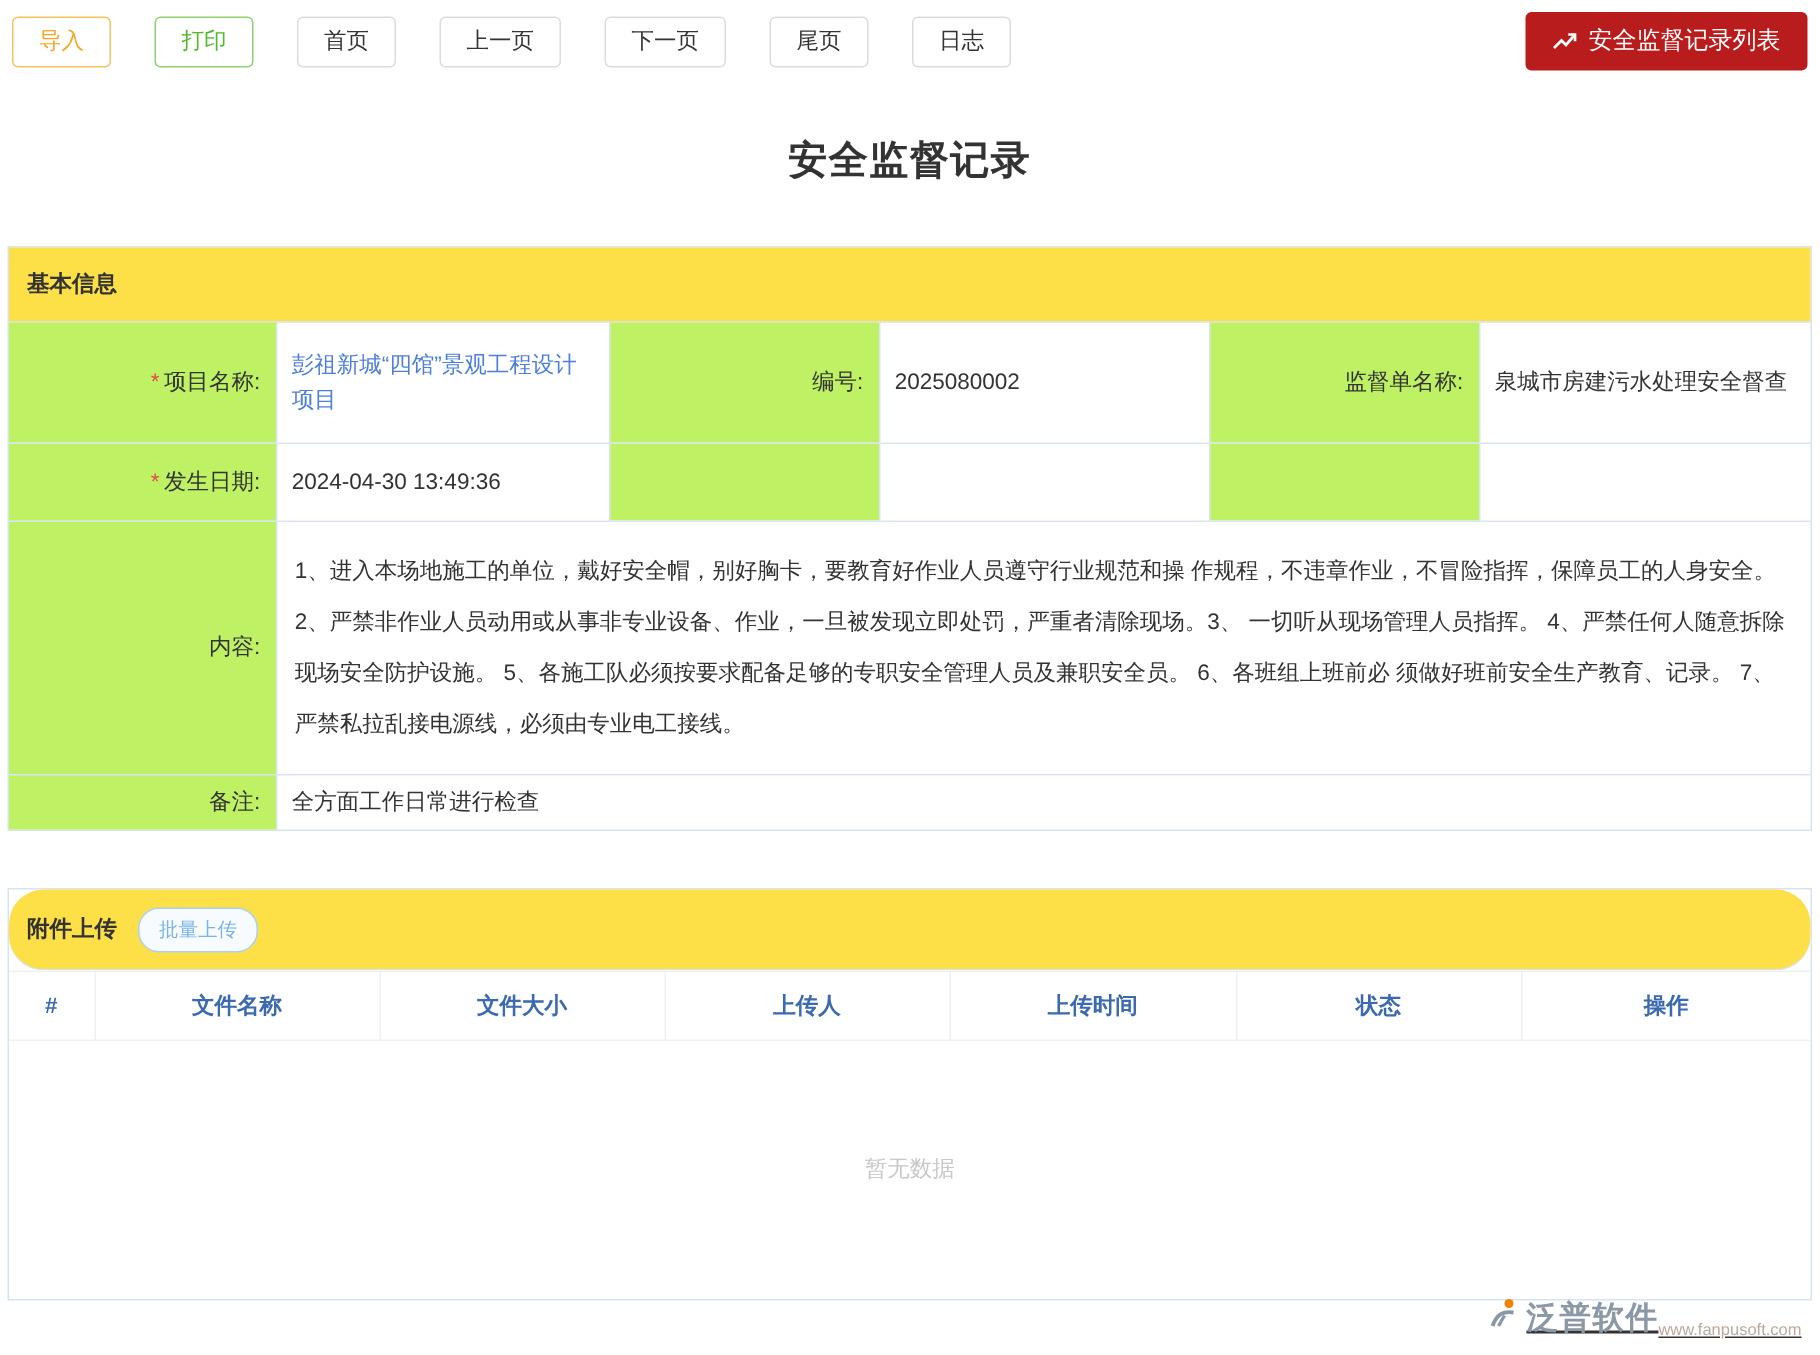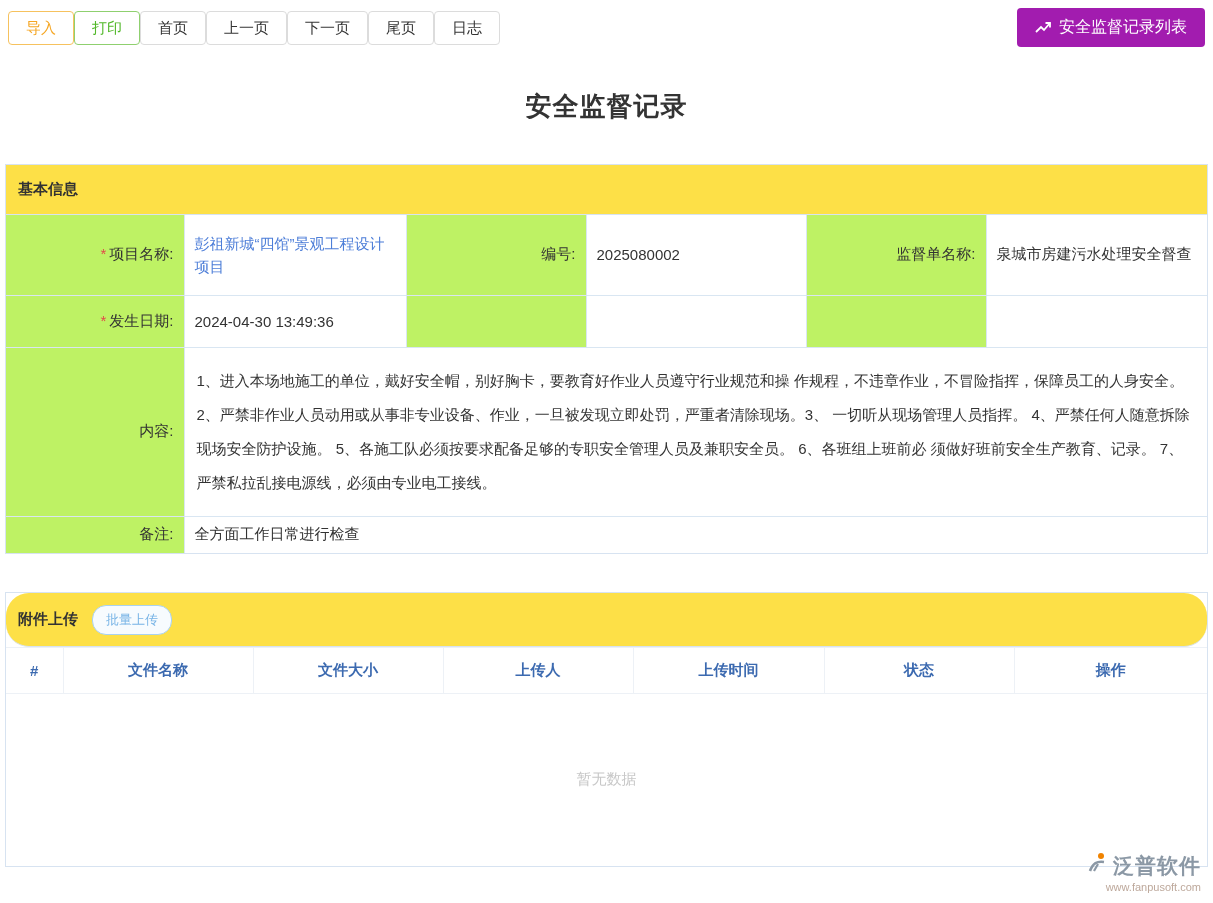--- a/index.html
+++ b/index.html
@@ -9,25 +9,25 @@
     font-family:"Liberation Sans","DejaVu Sans",sans-serif;
     color:#333; position:relative; overflow:hidden;
   }
   
   .toolbar { display:flex; align-items:center; padding:8px 8px 0 8px; }
   .btn {
     background:#fff; border:1px solid #dcdcdc; border-radius:4px;
     padding:7px 17px; font-size:15px; color:#333; cursor:pointer;
     font-family:inherit; line-height:18px; white-space:nowrap;
   }
-  .btn + .btn { }
+  .btn + .btn { margin-left:29px; }
   .btn-import { color:#f5a623; border-color:#f6c25e; }
   .btn-print  { color:#52b82a; border-color:#8fd06f; }
   .btn-list {
-    margin-left:auto; background:#a21caf; color:#fff; border:none;
+    margin-left:auto; background:#b91c1c; color:#fff; border:none;
     border-radius:4px; padding:9px 18px; font-size:16px;
     display:flex; align-items:center; gap:7px; cursor:pointer; font-family:inherit;
   }
   .btn-list svg { display:block; }
   
   .page-title {
     text-align:center; font-size:26px; font-weight:bold; color:#333;
     margin:42px 0 40px 0; letter-spacing:1px;
   }
   
@@ -70,21 +70,21 @@
   }
   table.files th:first-child { border-left:none; }
   table.files th:last-child { border-right:none; }
   table.files td.empty-cell {
     height:172px; text-align:center; vertical-align:middle;
     color:#c8c8c8; font-size:15px; border:none;
   }
   
   .watermark {
     position:absolute; right:12px; bottom:10px; text-align:right;
-    display:flex; flex-direction:column; align-items:flex-end; line-height:1.1;
+    display:flex; align-items:flex-end; line-height:1.1;text-decoration:underline;
   }
   .brand-row { display:flex; align-items:center; gap:4px; }
   .brand-name { font-size:21px; font-weight:bold; color:#8b98a5; letter-spacing:1px; }
   .brand-url { font-size:11px; color:#bda89b; margin-top:2px;text-align:right; }
 </style>
 </head>
 <body>
 
 <div class="toolbar">
   <button class="btn btn-import">导入</button>

